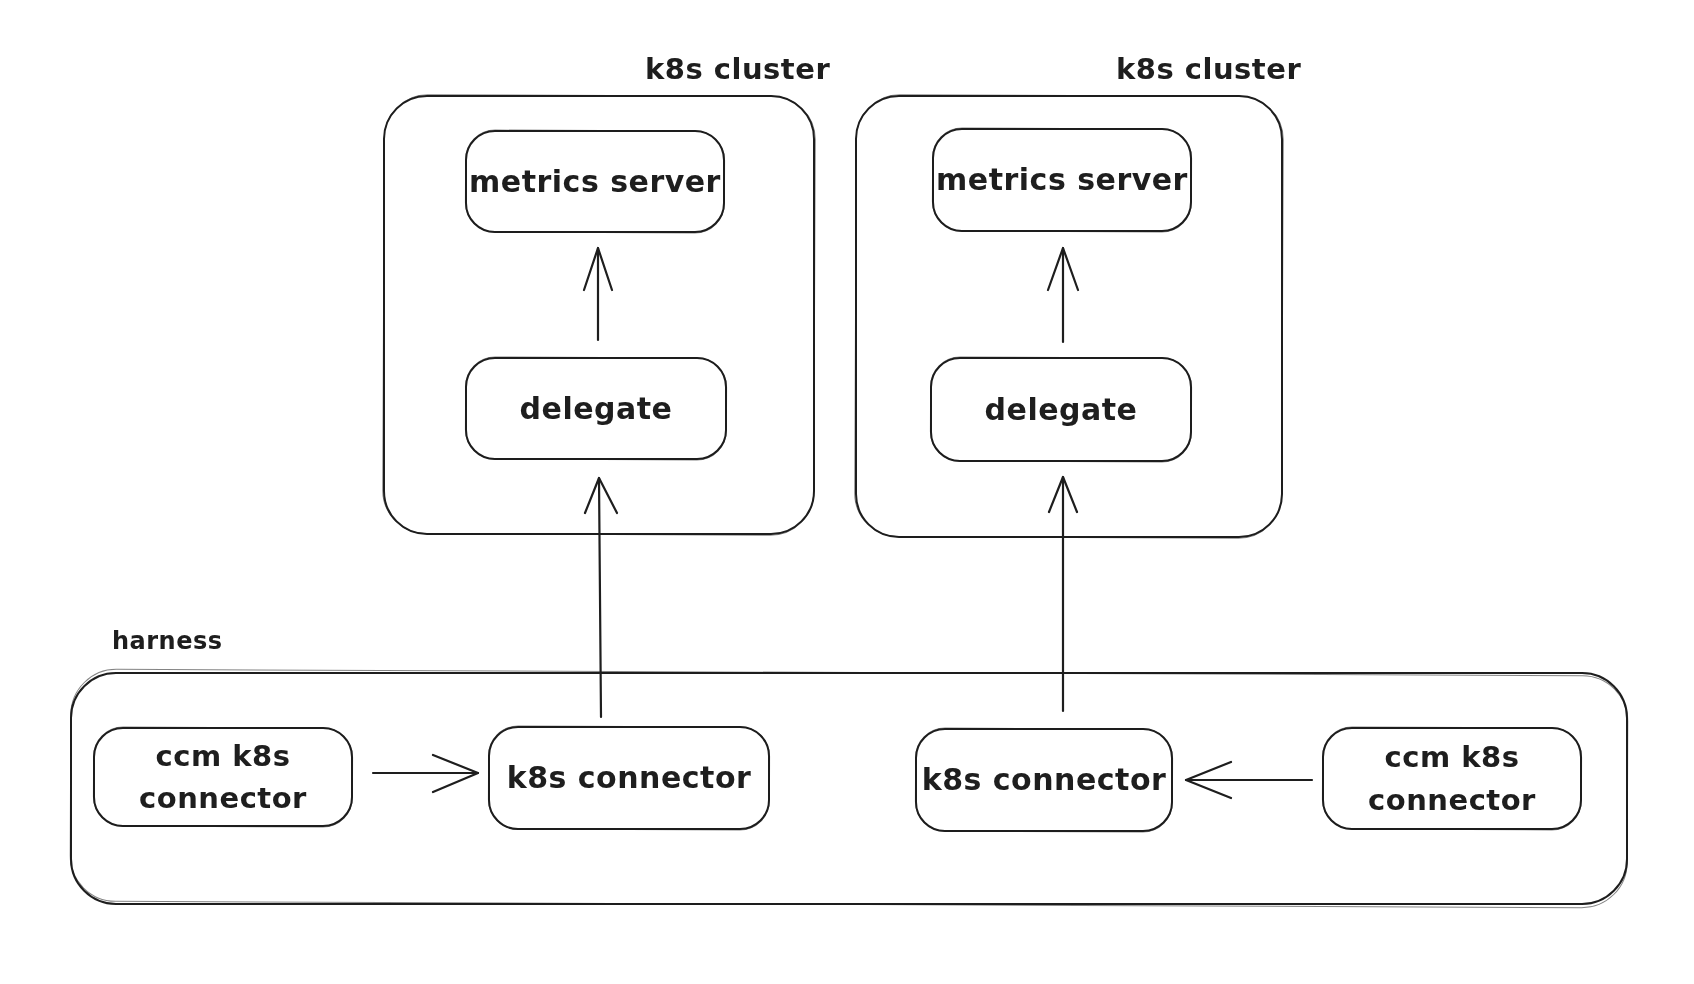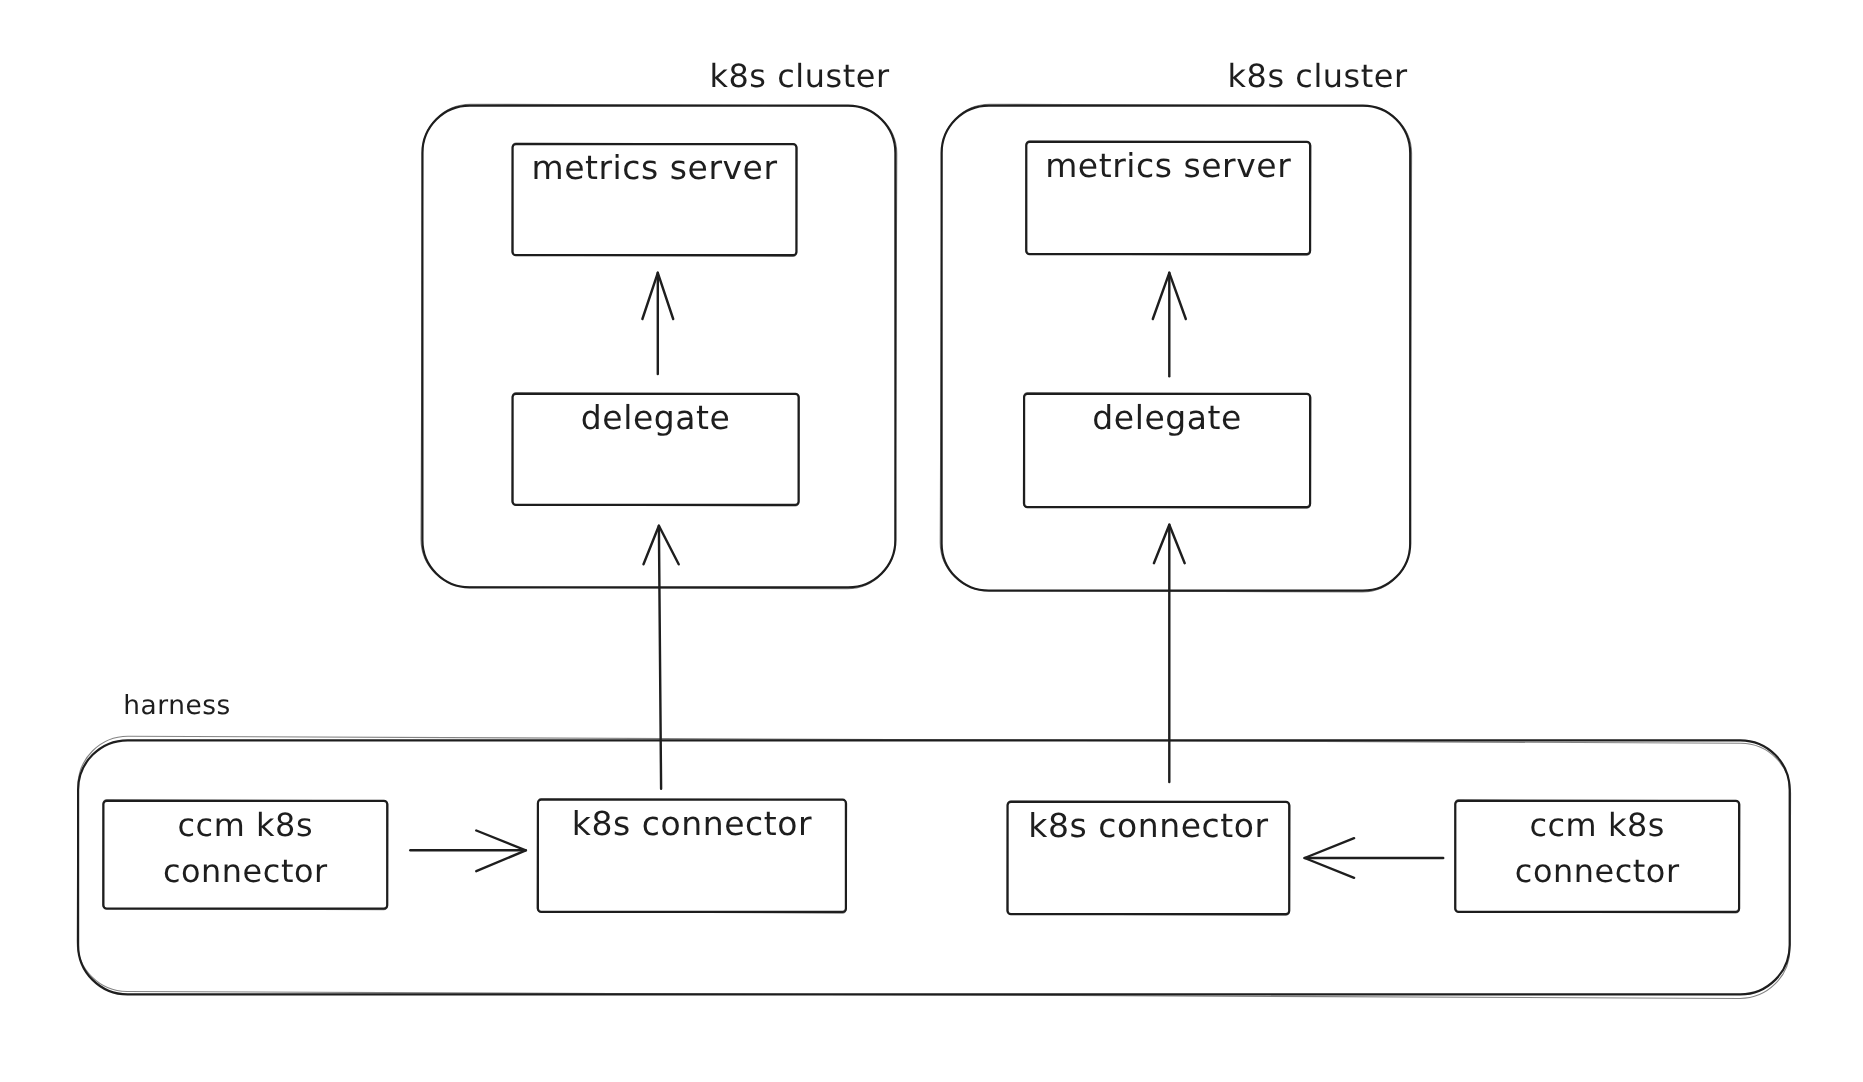--- a/index.html
+++ b/index.html
@@ -12,20 +12,21 @@
     background: var(--bg);
     font-family: "DejaVu Sans", sans-serif;
     color: var(--stroke);
   }
   .canvas {
     position: relative;
     width: 1694px;
     height: 984px;
     background: var(--bg);
     overflow: hidden;
+    font-weight: bold;
   }
   
   .frame {
     position: absolute;
     border: 2.2px solid var(--stroke);
     background: transparent;
   }
   
   .sketch::after {
     content: "";
@@ -38,25 +39,26 @@
     pointer-events: none;
   }
   .frame.cluster-left  { left: 383px; top:  95px; width: 432px; height: 440px; border-radius: 44px; }
   .frame.cluster-right { left: 855px; top:  95px; width: 428px; height: 443px; border-radius: 44px; }
   .frame.harness       { left:  70px; top: 672px; width: 1558px; height: 233px; border-radius: 46px; }
 
   
   .node {
     position: absolute;
     border: 2.2px solid var(--stroke);
-    border-radius: 4px;
+    border-radius: 30px;
     background: var(--bg);
     display: flex;
     flex-direction: column;
     align-items: center;
+    justify-content: center;
     text-align: center;
     font-size: 30px;
     letter-spacing: 0.5px;
     line-height: 1.45;
   }
   .node.metrics-1   { left: 465px; top: 130px; width: 260px; height: 103px; }
   .node.delegate-1  { left: 465px; top: 357px; width: 262px; height: 103px; }
   .node.metrics-2   { left: 932px; top: 128px; width: 260px; height: 104px; }
   .node.delegate-2  { left: 930px; top: 357px; width: 262px; height: 105px; }
   .node.ccm-1       { left:  93px; top: 727px; width: 260px; height: 100px; font-size: 29px; }

